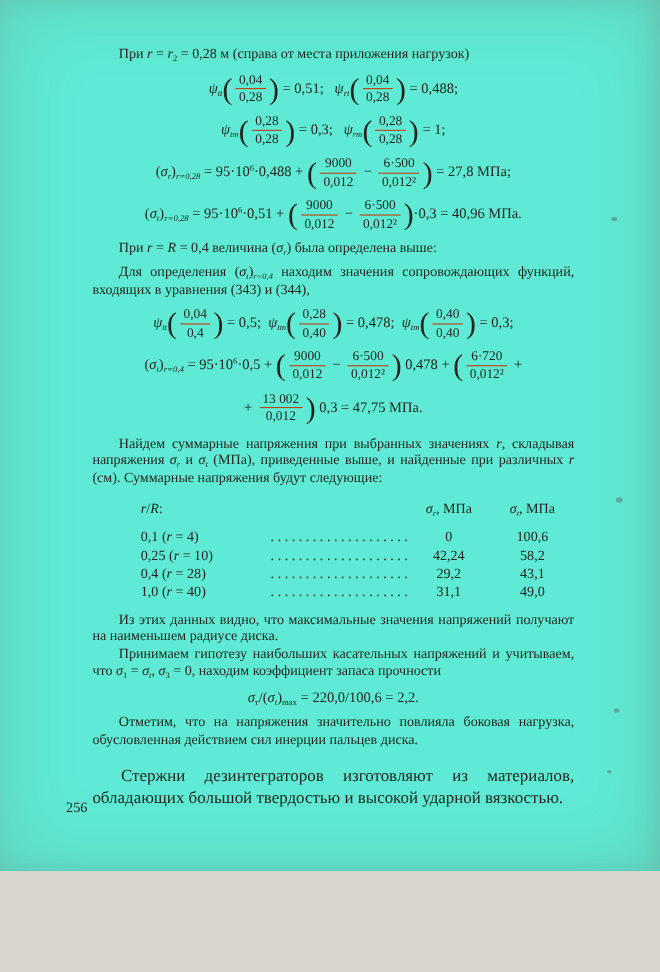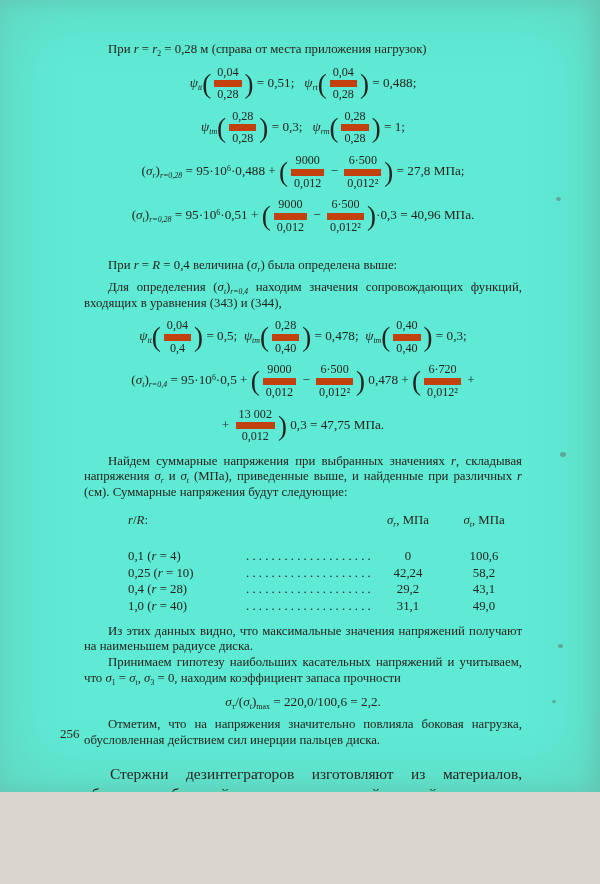--- a/index.html
+++ b/index.html
@@ -8,35 +8,35 @@
     width:600px;height:792px;
     background:#5eead4;
     box-shadow:inset 0 0 70px rgba(118,108,90,.22), inset -6px 0 18px rgba(100,92,78,.14);
     font-family:"Liberation Serif","DejaVu Serif",serif;
     color:#26241f;
     overflow:hidden;
   }
   .content{position:absolute;left:84px;top:42px;width:438px;}
   .para{font-size:12.8px;line-height:1.22;text-align:justify;margin:0;}
   .indent{text-indent:24px;}
-  .mt6{margin-top:6px;} .mt8{margin-top:24px;} .mt10{margin-top:10px;} .mt12{margin-top:4px;}
+  .mt6{margin-top:6px;} .mt8{margin-top:8px;} .mt10{margin-top:10px;} .mt12{margin-top:4px;}
   .eq{text-align:center;font-size:13.2px;margin:8px 0;line-height:1.15;}
   .eq-cont{margin-top:2px;}
   .tk{white-space:pre-wrap;}
   .it{font-style:italic;}
   sub.tk,sup.tk{font-size:60%;line-height:0;}
   sub.tk{vertical-align:-0.35em;}
   sup.tk{vertical-align:0.55em;}
   .frac{display:inline-block;vertical-align:middle;text-align:center;margin:0 3px;font-size:.92em;line-height:1.12;}
-  .frac .num{display:block;border-bottom:7px solid #c2410c;padding:0 3px 1px;}
+  .frac .num{display:block;border-bottom:1px solid #c2410c;padding:0 3px 1px;}
   .frac .den{display:block;padding:1px 3px 0;}
   .bigp{display:inline-block;font-size:2.05em;line-height:0;vertical-align:middle;font-weight:300;}
   .stress-table{width:396px;margin:11px 0 9px 44px;font-size:12.8px;}
   .t-row{display:flex;align-items:baseline;line-height:1.3;}
-  .t-head{margin-bottom:20px;}
+  .t-head{margin-bottom:10px;}
   .t-label{flex:0 0 118px;white-space:nowrap;}
   .t-lead{flex:1 1 auto;overflow:hidden;white-space:nowrap;}
   .t-v1{flex:0 0 72px;text-align:center;}
   .t-v2{flex:0 0 80px;text-align:center;}
   .lead-par{font-size:15.4px;line-height:1.3;text-indent:26px;text-align:justify;margin:15px 0 0;}
   .pageno{position:absolute;left:60px;bottom:50px;font-size:13px;}
   .artifact{position:absolute;border-radius:50%;background:#5f594e;opacity:.45;}
 </style>
 </head>
 <body>

